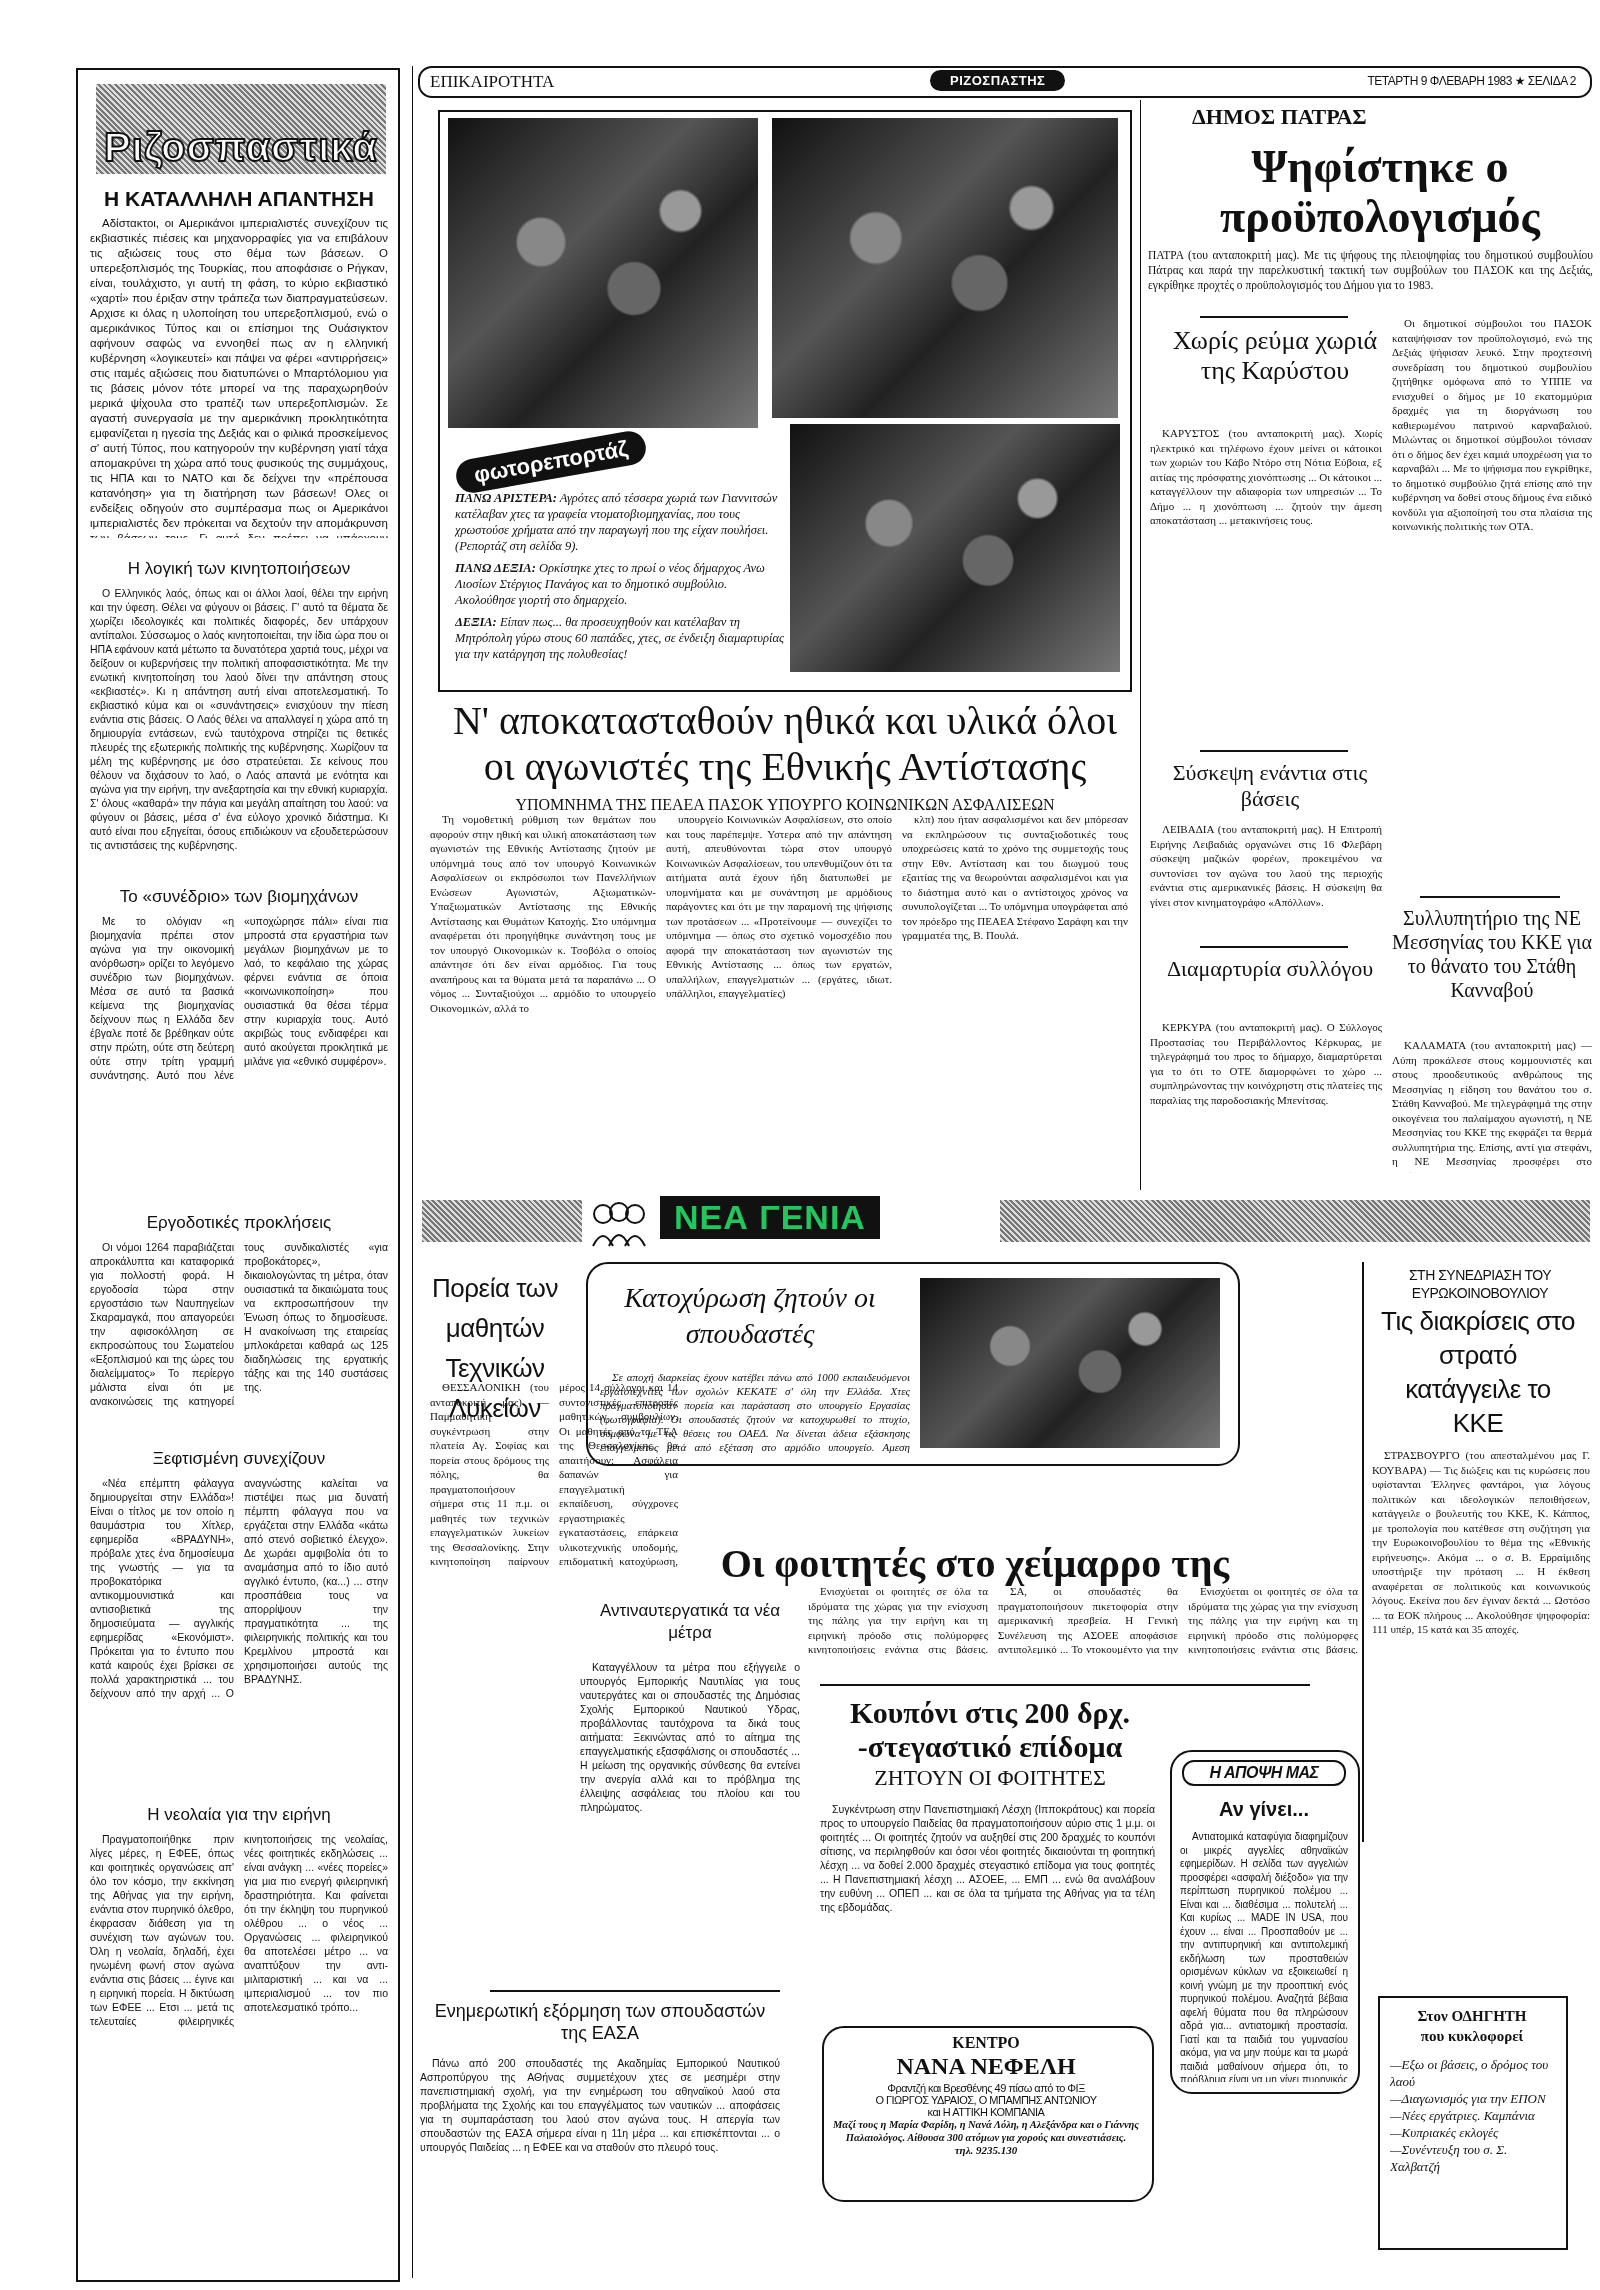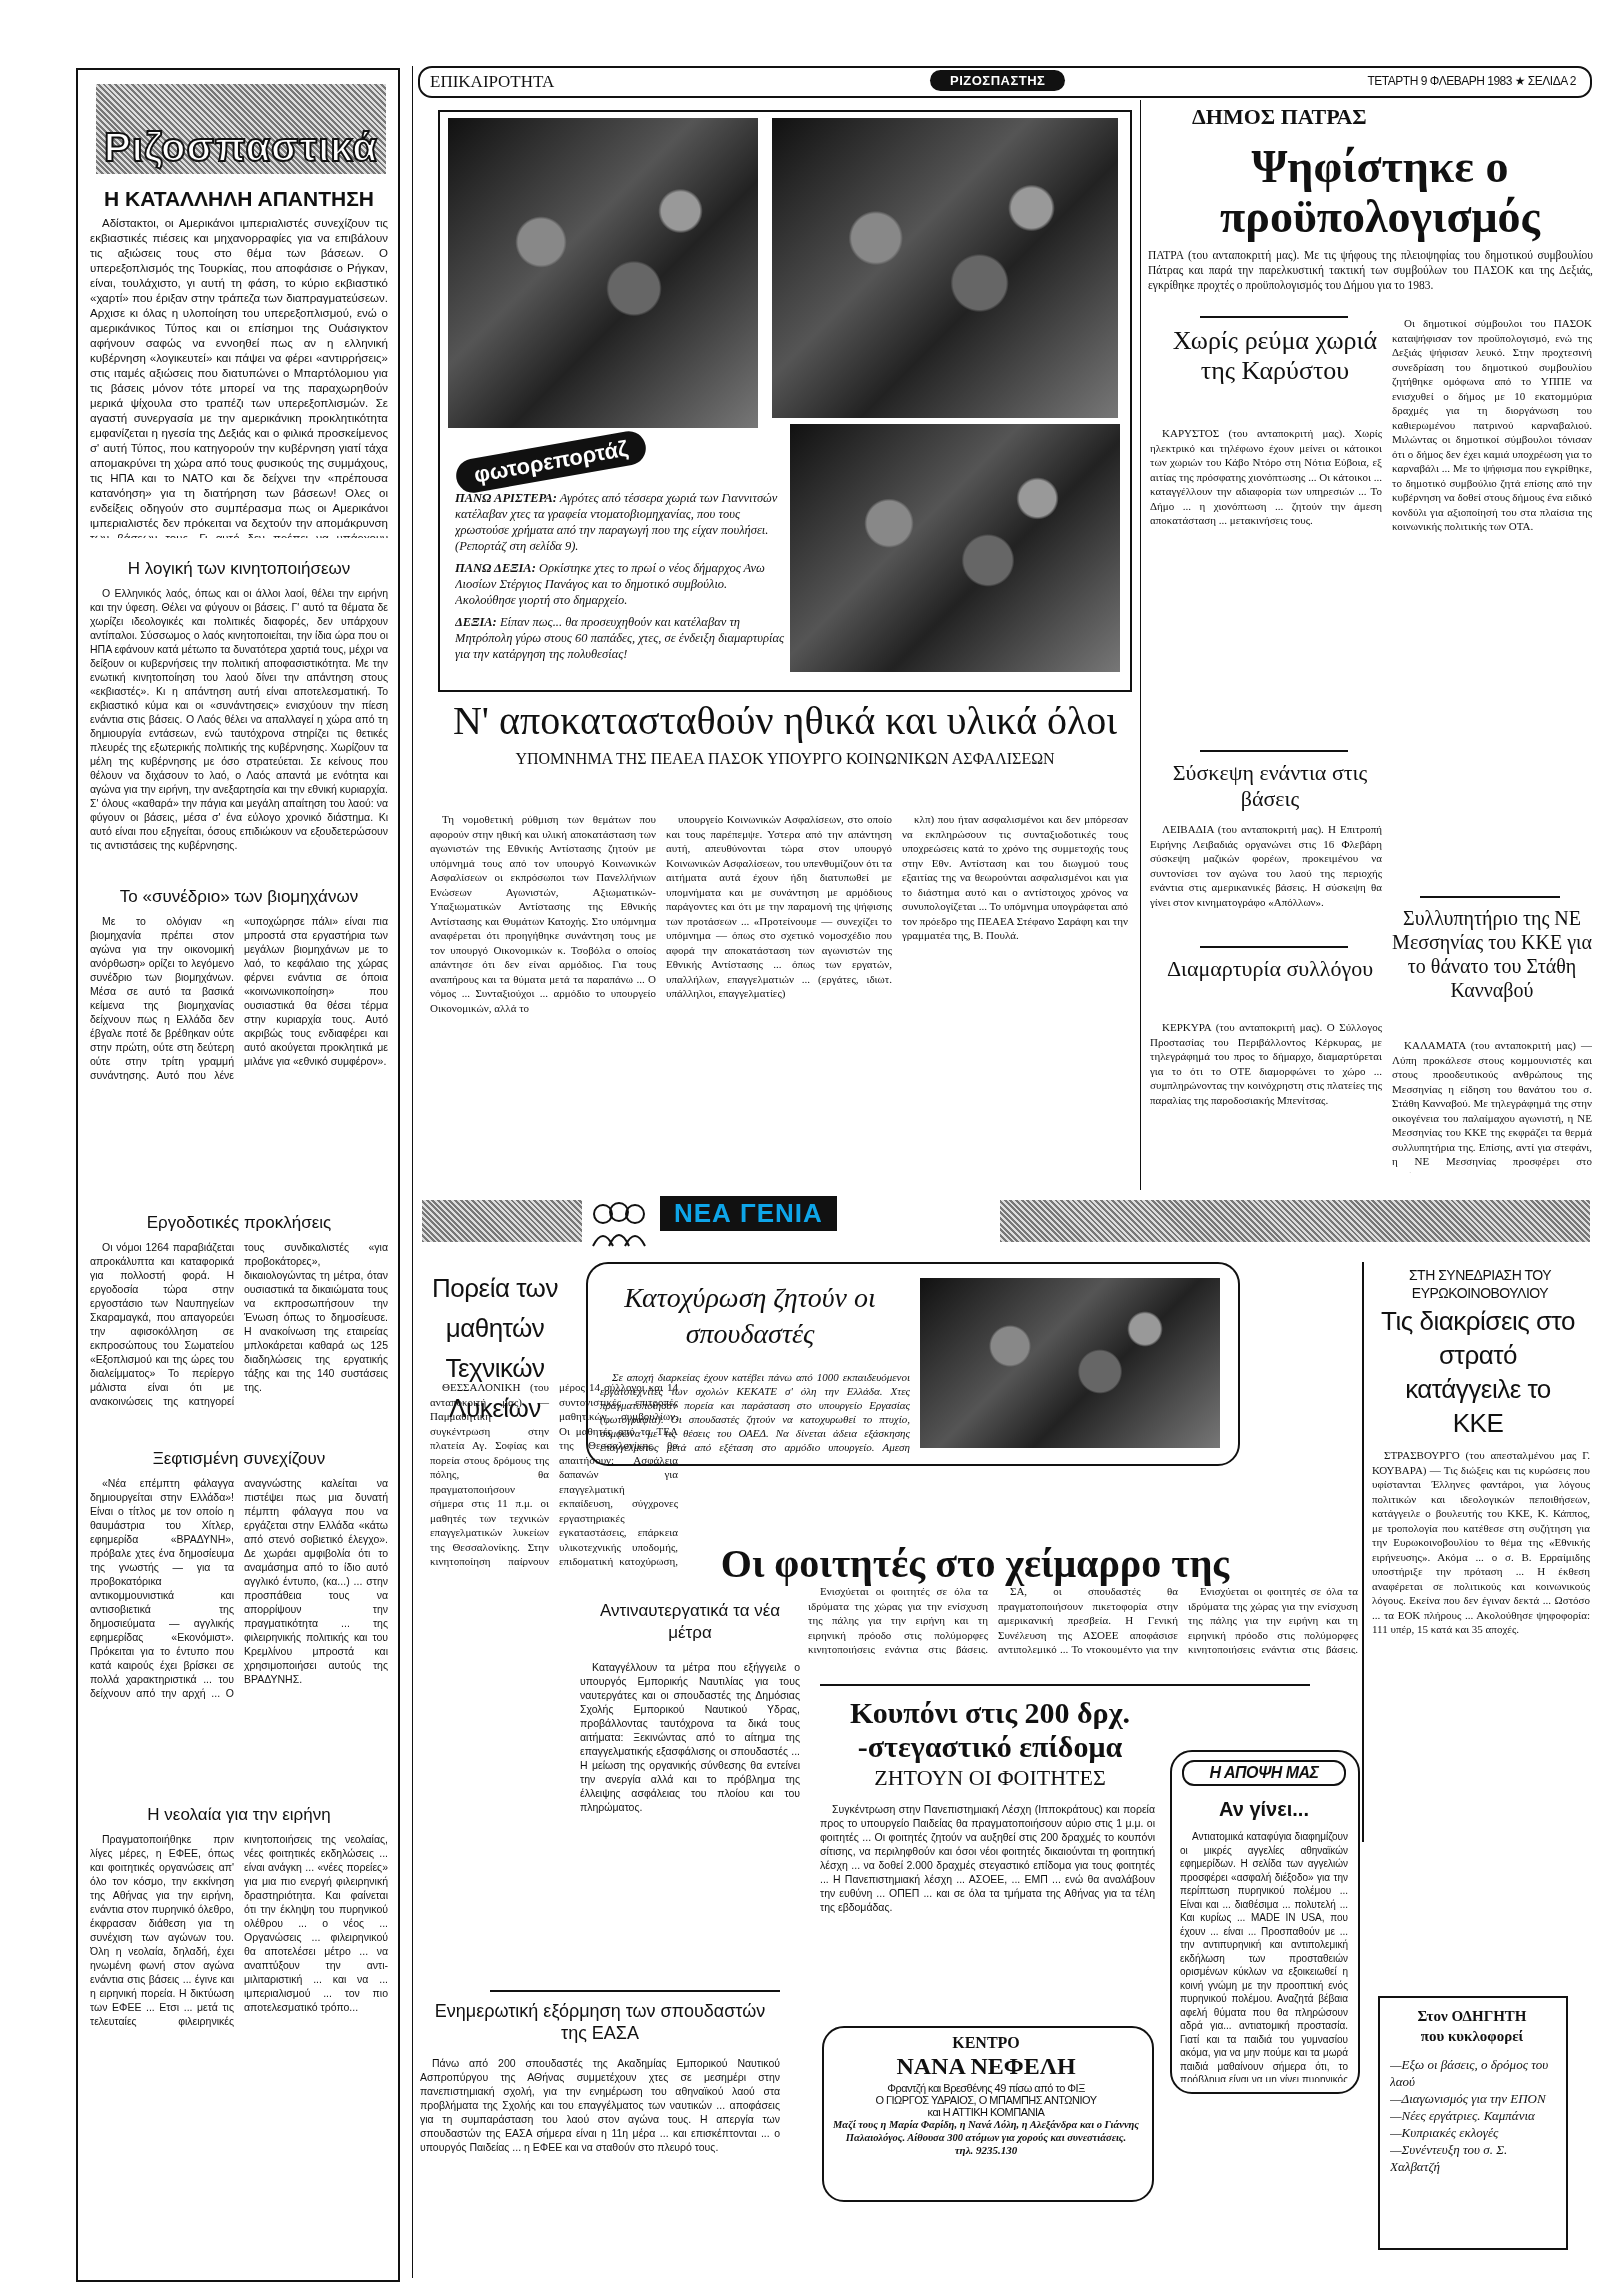--- a/index.html
+++ b/index.html
@@ -93,20 +93,21 @@
   <span class="sans bold" style="font-size:22px;">φωτορεπορτάζ</span>
 </div>
 <div class="col serif italic" style="left:455px; top:490px; width:330px; height:190px; font-size:12.5px; line-height:16px;">
   <p style="margin:0 0 6px 0;"><b>ΠΑΝΩ ΑΡΙΣΤΕΡΑ:</b> <span>Αγρότες από τέσσερα χωριά των Γιαννιτσών κατέλαβαν χτες τα γραφεία ντοματοβιομηχανίας, που τους χρωστούσε χρήματα από την παραγωγή που της είχαν πουλήσει. (Ρεπορτάζ στη σελίδα 9).</span></p>
   <p style="margin:0 0 6px 0;"><b>ΠΑΝΩ ΔΕΞΙΑ:</b> <span>Ορκίστηκε χτες το πρωί ο νέος δήμαρχος Ανω Λιοσίων Στέργιος Πανάγος και το δημοτικό συμβούλιο. Ακολούθησε γιορτή στο δημαρχείο.</span></p>
   <p style="margin:0;"><b>ΔΕΞΙΑ:</b> <span>Είπαν πως... θα προσευχηθούν και κατέλαβαν τη Μητρόπολη γύρω στους 60 παπάδες, χτες, σε ένδειξη διαμαρτυρίας για την κατάργηση της πολυθεσίας!</span></p>
 </div>
 
 <div class="abs serif center" style="left:420px; top:698px; width:730px;">
   <div style="font-size:40px; line-height:46px;">Ν' αποκατασταθούν ηθικά και υλικά όλοι</div>
+  <div style="font-size:40px; line-height:46px;">οι αγωνιστές της Εθνικής Αντίστασης</div>
   <div style="font-size:16px; margin-top:6px;">ΥΠΟΜΝΗΜΑ ΤΗΣ ΠΕΑΕΑ ΠΑΣΟΚ ΥΠΟΥΡΓΟ ΚΟΙΝΩΝΙΚΩΝ ΑΣΦΑΛΙΣΕΩΝ</div>
 </div>
 <div class="col serif body-text" style="left:430px; top:812px; width:226px; height:362px; font-size:11px; line-height:14.5px;">
     <p>Τη νομοθετική ρύθμιση των θεμάτων που αφορούν στην ηθική και υλική αποκατάσταση των αγωνιστών της Εθνικής Αντίστασης ζητούν με υπόμνημά τους από τον υπουργό Κοινωνικών Ασφαλίσεων οι εκπρόσωποι των Πανελλήνιων Ενώσεων Αγωνιστών, Αξιωματικών-Υπαξιωματικών Αντίστασης της Εθνικής Αντίστασης και Θυμάτων Κατοχής. Στο υπόμνημα αναφέρεται ότι προηγήθηκε συνάντηση τους με τον υπουργό Οικονομικών κ. Τσοβόλα ο οποίος απάντησε ότι δεν είναι αρμόδιος. Για τους αναπήρους και τα θύματα μετά τα παραπάνω ... Ο νόμος ... Συνταξιούχοι ... αρμόδιο το υπουργείο Οικονομικών, αλλά το</p>
   </div>
 <div class="col serif body-text" style="left:666px; top:812px; width:226px; height:362px; font-size:11px; line-height:14.5px;">
     <p>υπουργείο Κοινωνικών Ασφαλίσεων, στο οποίο και τους παρέπεμψε. Υστερα από την απάντηση αυτή, απευθύνονται τώρα στον υπουργό Κοινωνικών Ασφαλίσεων, του υπενθυμίζουν ότι τα αιτήματα αυτά έχουν ήδη διατυπωθεί με υπομνήματα και με συνάντηση με αρμόδιους παράγοντες και ότι με την παραμονή της ψήφισης των προτάσεων ... «Προτείνουμε — συνεχίζει το υπόμνημα — όπως στο σχετικό νομοσχέδιο που αφορά την αποκατάσταση των αγωνιστών της Εθνικής Αντίστασης ... όπως των εργατών, υπαλλήλων, επαγγελματιών ... (εργάτες, ιδιωτ. υπάλληλοι, επαγγελματίες)</p>
   </div>
 <div class="col serif body-text" style="left:902px; top:812px; width:226px; height:362px; font-size:11px; line-height:14.5px;">
     <p>κλπ) που ήταν ασφαλισμένοι και δεν μπόρεσαν να εκπληρώσουν τις συνταξιοδοτικές τους υποχρεώσεις κατά το χρόνο της συμμετοχής τους στην Εθν. Αντίσταση και του διωγμού τους εξαιτίας της να θεωρούνται ασφαλισμένοι και για το διάστημα αυτό και ο αντίστοιχος χρόνος να συνυπολογίζεται ... Το υπόμνημα υπογράφεται από τον πρόεδρο της ΠΕΑΕΑ Στέφανο Σαράφη και την γραμματέα της, Β. Πουλά.</p>
@@ -153,21 +154,21 @@
         <circle cx="18" cy="18" r="9"></circle>
         <circle cx="34" cy="16" r="9"></circle>
         <circle cx="50" cy="18" r="9"></circle>
         <path d="M8 50 Q18 30 28 50"></path>
         <path d="M24 50 Q34 28 44 50"></path>
         <path d="M40 50 Q50 30 60 50"></path>
       </g>
     </svg>
 </div>
 <div class="abs" style="left:660px; top:1196px; background:#111; padding:2px 14px;">
-  <span class="cond bold" style="color:#0ea5e9; font-size:26px; letter-spacing:1px;">ΝΕΑ ΓΕΝΙΑ</span>
+  <span class="cond bold" style="color:#22c55e; font-size:34px; letter-spacing:1px;">ΝΕΑ ΓΕΝΙΑ</span>
 </div>
 
 <div class="abs cond center" style="left:420px; top:1268px; width:150px; font-size:26px; line-height:40px;">Πορεία των μαθητών Τεχνικών Λυκείων</div>
 <div class="col serif body-text" style="left:430px; top:1380px; width:248px; height:190px; column-count:2; column-gap:10px; font-size:11px; line-height:14.5px;">
     <p>ΘΕΣΣΑΛΟΝΙΚΗ (του ανταποκριτή μας) — Παμμαθητική συγκέντρωση στην πλατεία Αγ. Σοφίας και πορεία στους δρόμους της πόλης, θα πραγματοποιήσουν σήμερα στις 11 π.μ. οι μαθητές των τεχνικών επαγγελματικών λυκείων της Θεσσαλονίκης. Στην κινητοποίηση παίρνουν μέρος 14 σύλλογοι και 14 συντονιστικές επιτροπές μαθητικών συμβουλίων. Οι μαθητές από τα ΤΕΛ της Θεσσαλονίκης θα απαιτήσουν: Ασφάλεια δαπανών για επαγγελματική εκπαίδευση, σύγχρονες εργαστηριακές εγκαταστάσεις, επάρκεια υλικοτεχνικής υποδομής, επιδοματική κατοχύρωση, δωρεάν διανομή βιβλίων, μη απορρόφηση τριάντα τοις εκατό (30%) των σπουδαστών της ΤΕΛ στο ΚΑΤΕΕ κ.α.</p>
   </div>
 
 <div class="rbox" style="left:586px; top:1262px; width:650px; height:200px;"></div>
 <div class="abs serif italic center" style="left:600px; top:1280px; width:300px; font-size:28px; line-height:36px;">Κατοχύρωση ζητούν οι σπουδαστές</div>
 <div class="col serif italic body-text" style="left:600px; top:1370px; width:310px; height:86px; font-size:11px; line-height:14px;">

